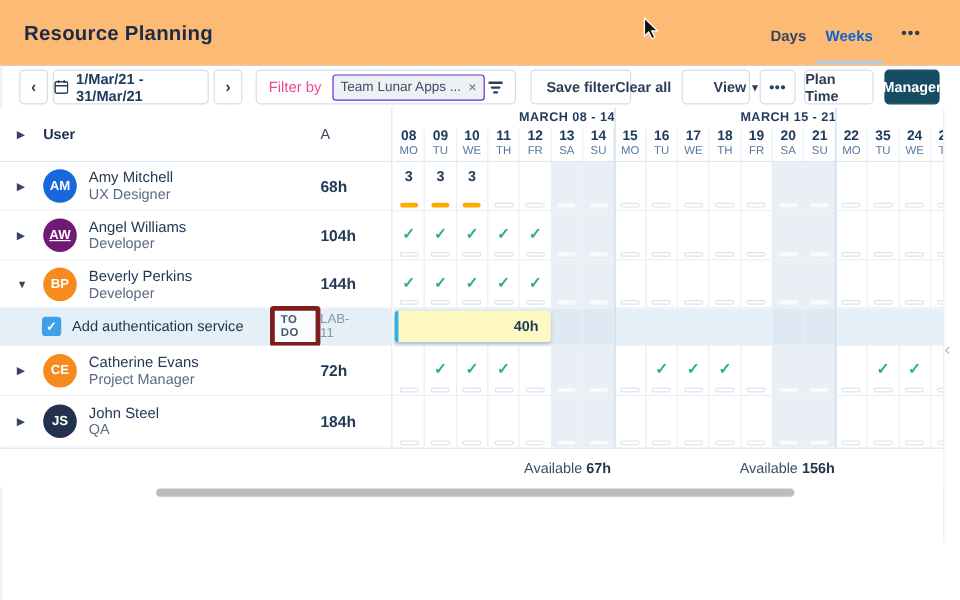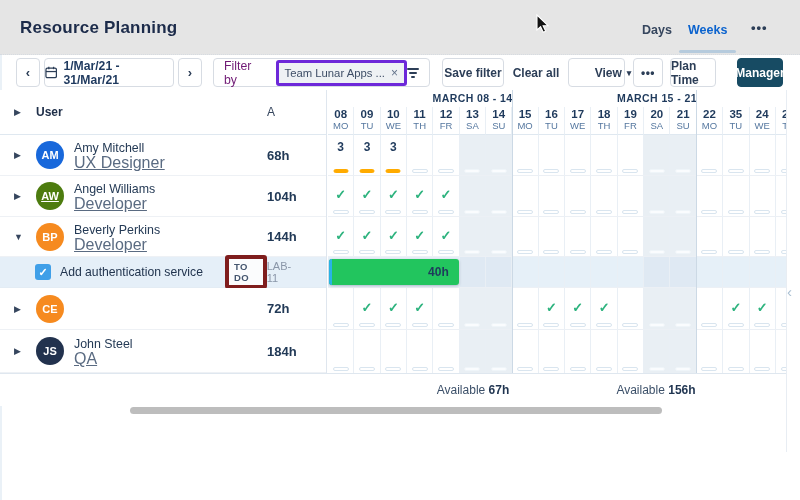--- a/index.html
+++ b/index.html
@@ -1,59 +1,59 @@
 <!DOCTYPE html>
 <html><head>
 <meta charset="utf-8">
 <style>
   html,body{margin:0;padding:0;}
   body{width:800px;height:500px;background:#fff;font-family:"Liberation Sans",sans-serif;position:relative;overflow:hidden;-webkit-font-smoothing:antialiased;}
   #edge-strip{position:absolute;left:0;top:0;width:2px;height:100%;background:#eaf1f7;}
 
   
-  #topbar{position:absolute;left:0;top:0;width:800px;height:55px;border-bottom:1px dotted #d6dbe1;box-sizing:border-box;background:#e5e5e5;z-index:5;}
+  #topbar{position:absolute;left:0;top:0;width:800px;height:55px;border-bottom:1px dotted #d6dbe1;box-sizing:border-box;background:#fdba74;z-index:5;}
   #page-title{position:absolute;left:20px;top:18px;font-size:17px;font-weight:700;color:#1c2b4a;letter-spacing:.2px;}
   .tab{position:absolute;top:23px;font-size:12.5px;font-weight:600;color:#36465e;cursor:pointer;}
   #tab-days{left:642px;}
   #tab-weeks{left:688px;color:#0b63ce;font-weight:700;}
   #tab-underline{position:absolute;left:679px;top:50px;width:57px;height:3px;background:#b6cbdd;border-radius:2px;}
   #top-more{position:absolute;left:751px;top:20px;font-size:13px;font-weight:700;color:#2c3e57;letter-spacing:1px;cursor:pointer;}
 
   
   .btn{position:absolute;top:58px;height:29px;box-sizing:border-box;border:1px solid #d7dce3;border-radius:4px;background:#fff;
        color:#2c3e57;font-size:12px;font-weight:600;display:flex;align-items:center;justify-content:center;cursor:pointer;}
   #btn-prev{left:16px;width:24px;font-size:13px;}
   #btn-date{left:44px;width:130px;gap:6px;font-size:12.2px;color:#1f3a5f;}
   #btn-next{left:178px;width:24px;font-size:13px;}
   #filter-group{left:213px;width:217px;justify-content:flex-start;padding:0 10px;cursor:default;}
-  #filter-by-label{font-size:12.3px;color:#701a75;font-weight:400;}
-  #filter-chip{margin-left:9px;height:20px;display:flex;align-items:center;background:#eef1f4;border:3px solid #6d28d9;border-radius:3px;
+  #filter-by-label{font-size:12.3px;color:#ec4899;font-weight:400;}
+  #filter-chip{margin-left:9px;height:20px;display:flex;align-items:center;background:#eef1f4;border:1px solid #6d28d9;border-radius:3px;
        padding:0 6px;font-size:11.3px;color:#3e4e66;font-weight:400;cursor:pointer;white-space:nowrap;}
   #chip-remove{margin-left:6px;color:#64748b;font-size:12px;}
   #filter-funnel{margin-left:auto;display:flex;flex-direction:column;align-items:center;gap:2px;cursor:pointer;}
   #filter-funnel i{display:block;height:2px;background:#2c3e57;border-radius:1px;}
-  #btn-save{left:442px;width:62px;}
+  #btn-save{left:442px;width:84px;}
   #btn-clear{left:509px;width:54px;border:none;background:transparent;}
   #btn-view{left:568px;width:57px;gap:5px;padding-left:33px;}
   #view-caret{font-size:9px;margin-top:1px;}
   #btn-more2{left:633px;width:30px;letter-spacing:.5px;}
-  #btn-plan{left:670px;width:46px;}
+  #btn-plan{left:670px;width:58px;}
   #btn-import{left:737px;width:46px;background:#174b63;border-color:#174b63;color:#fff;font-weight:700;}
 
   
   #panel{position:absolute;left:0;top:90px;width:327px;height:283px;border-right:1px solid #dfe6ee;box-sizing:border-box;background:#fff;z-index:2;}
   #panel-head{height:45px;border-bottom:1px solid #dfe8f0;box-sizing:border-box;display:flex;align-items:center;padding-left:14px;position:relative;}
   .tri{width:10px;font-size:9px;color:#36465e;cursor:pointer;flex:none;}
   #col-user{margin-left:12px;font-size:12px;font-weight:700;color:#20304a;}
   #col-alloc{position:absolute;left:267px;font-size:12px;font-weight:500;color:#36465e;}
   .u-row{display:flex;align-items:center;border-bottom:1px solid #eef1f5;box-sizing:border-box;padding-left:14px;position:relative;background:#fff;cursor:pointer;}
   .avatar{width:28px;height:28px;border-radius:50%;color:#fff;font-size:11px;font-weight:700;display:flex;align-items:center;justify-content:center;margin-left:12px;flex:none;}
   .uinfo{margin-left:10px;}
   .uname{font-size:12.4px;color:#243a55;line-height:15px;}
-  .urole{font-size:16px;color:#5a6b82;line-height:13px;text-decoration:underline;}
+  .urole{font-size:12px;color:#5a6b82;line-height:13px;}
   .uhours{position:absolute;left:267px;font-size:13px;color:#223a57;font-weight:700;}
   .t-row{display:flex;align-items:center;background:#e5eff8;border-bottom:1px solid #e3ecf4;box-sizing:border-box;padding-left:35px;position:relative;}
   .cbox{width:16px;height:16px;background:#3f9fe8;border-radius:3px;color:#fff;font-size:11px;font-weight:700;display:flex;align-items:center;justify-content:center;flex:none;cursor:pointer;}
   .ttitle{margin-left:9px;font-size:12.2px;color:#22354f;white-space:nowrap;}
   .tbadge{margin-left:22px;font-size:9.5px;font-weight:700;letter-spacing:.5px;color:#44556e;background:#fbfcfd;border:4px solid #7f1d1d;border-radius:3px;padding:2px 5px;}
   .tkey{margin-left:auto;margin-right:33px;font-size:11px;color:#8a96a8;}
 
   
   #grid{position:absolute;left:328px;top:90px;width:458px;height:283px;overflow:hidden;background:#fff;}
   .wlabel{position:absolute;top:2px;text-align:right;font-size:10.5px;font-weight:700;color:#1f3a5c;letter-spacing:.4px;white-space:nowrap;}
@@ -67,21 +67,21 @@
   .cell{width:26.35px;flex:none;box-sizing:border-box;border-right:1px solid #e9eff5;position:relative;}
   .cell.we{background:#e9eff4;}
   .g-row.task{background:#e6f0f8;}
   .g-row.task .cell.we{background:#dfe9f3;}
   .pill{position:absolute;left:50%;transform:translateX(-50%);bottom:2px;width:16px;height:4px;border:1px solid #d9e5ef;border-radius:2px;box-sizing:border-box;}
   .cell.we .pill{background:#fafcfe;border-color:#eff5f9;}
   .pill.amber{background:#ffab00;border-color:#ffab00;width:15px;}
   .mark-check{position:absolute;left:0;right:0;top:50%;transform:translateY(-60%);text-align:center;color:#2db37e;font-weight:700;font-size:13px;}
   .mark-num{position:absolute;left:0;right:0;top:5px;text-align:center;font-size:12px;font-weight:700;color:#1f3a5c;}
   .wsep{position:absolute;top:0;bottom:0;width:1px;background:#ccd9e5;z-index:3;}
-  #task-bar{position:absolute;left:1px;top:169px;width:130px;height:26px;background:#22c55e;border-radius:3px;box-shadow:0 1px 3px rgba(23,43,77,.28);
+  #task-bar{position:absolute;left:1px;top:169px;width:130px;height:26px;background:#fef9c3;border-radius:3px;box-shadow:0 1px 3px rgba(23,43,77,.28);
        z-index:4;display:flex;align-items:center;cursor:pointer;}
   #task-bar-accent{position:absolute;left:0;top:0;bottom:0;width:3px;background:#29b3e6;border-radius:3px 0 0 3px;}
   #task-bar-label{margin-left:auto;padding-right:10px;font-size:12px;font-weight:700;color:#1f3a5c;}
   #grid-right-line{position:absolute;left:786px;top:90px;width:1px;height:362px;background:#e8edf3;}
   #scroll-left-chevron{position:absolute;left:787px;top:283px;font-size:15px;color:#a9bfd2;cursor:pointer;}
 
   
   #footer{position:absolute;left:0;top:373px;width:786px;height:32px;border-top:1px solid #dfe7ef;background:#fff;}
   .avail{position:absolute;top:9px;font-size:12px;color:#3c5069;transform:translateX(-50%);white-space:nowrap;}
   .avail b{color:#1f3450;font-weight:700;}
@@ -150,21 +150,21 @@
         <div class="tri">▶</div>
         <div class="avatar" style="background: rgb(24, 104, 219);">AM</div>
         <div class="uinfo">
           <div class="uname">Amy Mitchell</div>
           <div class="urole">UX Designer</div>
         </div>
         <div class="uhours">68h</div>
       </div>
       <div class="u-row" style="height: 41px;">
         <div class="tri">▶</div>
-        <div class="avatar" style="background: #4d7c0f; text-decoration: underline;">AW</div>
+        <div class="avatar" style="background: #701a75; text-decoration: underline;">AW</div>
         <div class="uinfo">
           <div class="uname">Angel Williams</div>
           <div class="urole">Developer</div>
         </div>
         <div class="uhours">104h</div>
       </div>
       <div class="u-row" style="height: 40px;">
         <div class="tri">▼</div>
         <div class="avatar" style="background: rgb(246, 138, 31);">BP</div>
         <div class="uinfo">
@@ -175,20 +175,24 @@
       </div>
       <div class="t-row" style="height: 31px;">
         <div class="cbox">✓</div>
         <div class="ttitle">Add authentication service</div>
         <div class="tbadge">TO DO</div>
         <div class="tkey">LAB-11</div>
       </div>
       <div class="u-row" style="height: 42px;">
         <div class="tri">▶</div>
         <div class="avatar" style="background: rgb(246, 138, 31);">CE</div>
+        <div class="uinfo">
+          <div class="uname">Catherine Evans</div>
+          <div class="urole">Project Manager</div>
+        </div>
         <div class="uhours">72h</div>
       </div>
       <div class="u-row" style="height: 43px;">
         <div class="tri">▶</div>
         <div class="avatar" style="background: rgb(34, 50, 78);">JS</div>
         <div class="uinfo">
           <div class="uname">John Steel</div>
           <div class="urole">QA</div>
         </div>
         <div class="uhours">184h</div>

